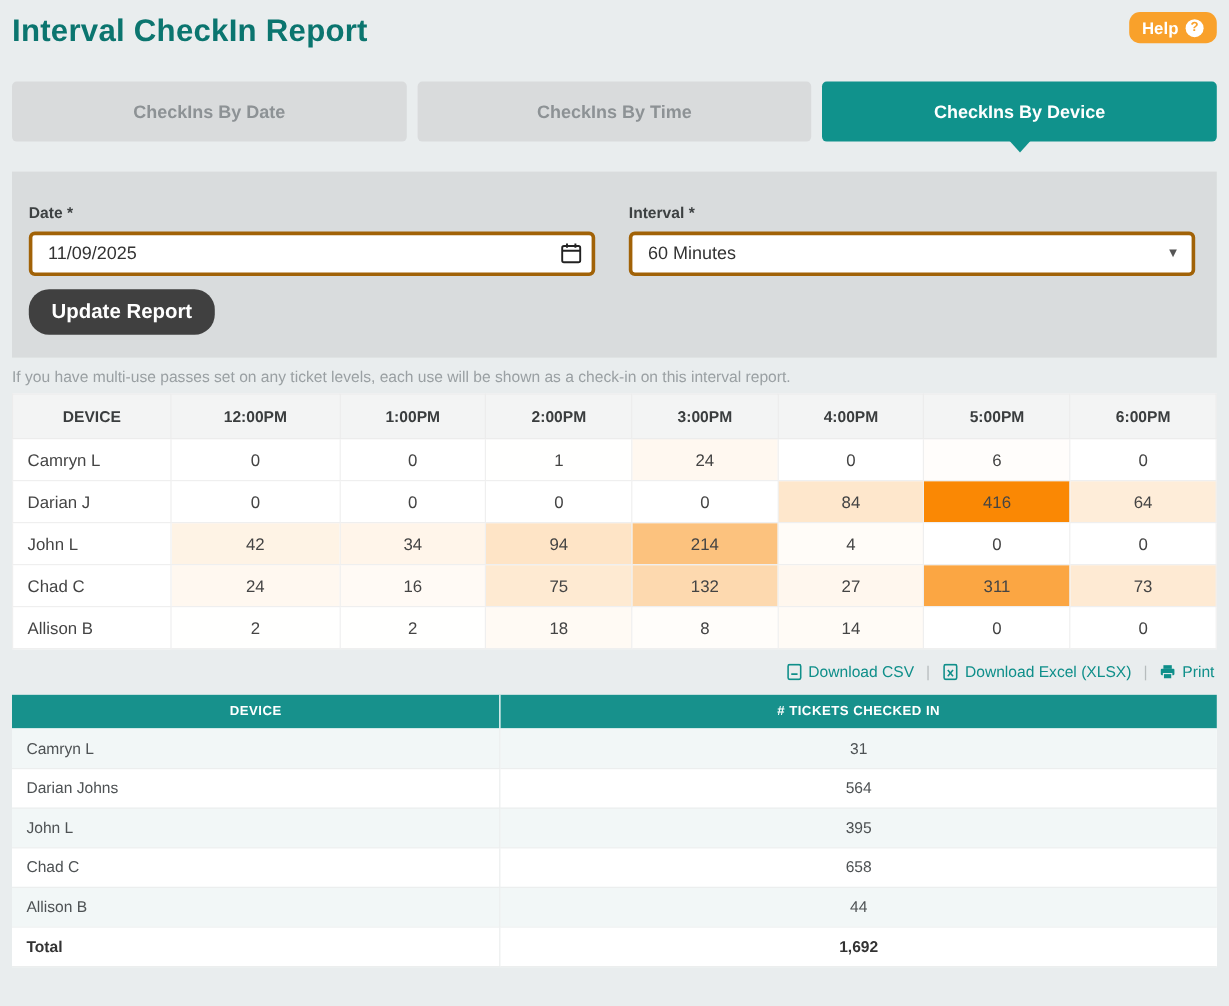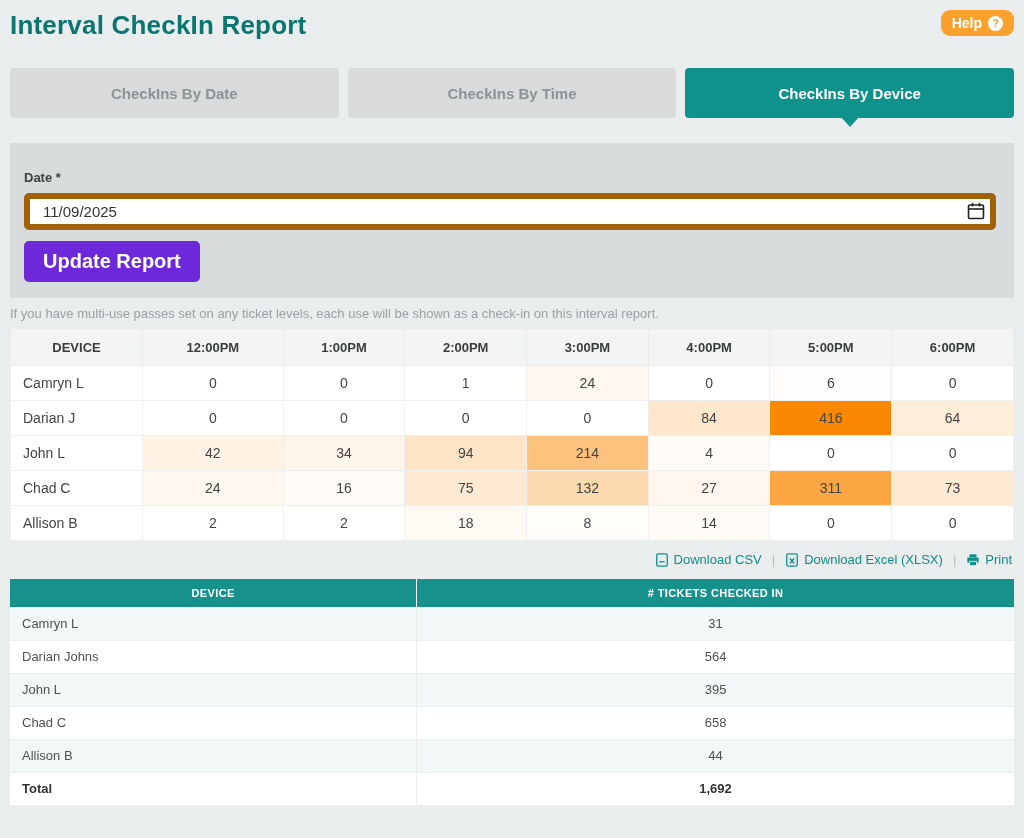--- a/index.html
+++ b/index.html
@@ -43,30 +43,30 @@
     border-top:10px solid #10928c;
   }
 
   
   .panel { background:#d9dcdd; margin-top:25px; padding:27px 18px 20px 14px; height:155px; }
   .panel-cols { display:flex; gap:28px; }
   .panel-col { flex:1; }
   .field-label { font-size:13px; font-weight:bold; color:#3d4142; margin-bottom:8px; }
   .input-wrap { position:relative; }
   .text-input, .select-box {
-    width:100%; height:37px; background:#fff; border:6px solid #a16207; border-radius:5px;
+    width:100%; height:37px; background:#fff; border:3px solid #a16207; border-radius:5px;
     font-size:15px; color:#333; padding:0 40px 0 13px;
     font-family:"Liberation Sans", sans-serif;
   }
   .select-box { display:flex; align-items:center; cursor:pointer; }
   .cal-icon { position:absolute; right:11px; top:9px; width:18px; height:18px; color:#222; }
   .caret-icon { position:absolute; right:13px; top:12px; font-size:11px; color:#555; pointer-events:none; }
   .update-btn {
-    margin-top:11px; background:#6d28d9; color:#fff; border:none; cursor:pointer;
-    font-size:20px; font-weight:bold; padding:9px 19px; border-radius:5px;
+    margin-top:11px; background:#404040; color:#fff; border:none; cursor:pointer;
+    font-size:17px; font-weight:bold; padding:9px 19px; border-radius:17px;
     font-family:"Liberation Sans", sans-serif;
   }
 
   
   .note { font-size:13px; color:#9aa0a3; margin:8px 0 7px 0; }
 
   
   table { border-collapse:collapse; width:100%; }
   .heatmap-table { background:#fff; border:1px solid #e7eaea; }
   .heatmap-table th {
@@ -130,20 +130,29 @@
       <div class="panel-col">
         <div class="field-label">Date *</div>
         <div class="input-wrap">
           <input class="text-input" type="text" value="11/09/2025" style="">
           <svg class="cal-icon" viewBox="0 0 18 18">
             <rect x="1.5" y="3" width="15" height="13.5" rx="1.5" fill="none" stroke="currentColor" stroke-width="1.6"></rect>
             <line x1="5.5" y1="1" x2="5.5" y2="4.5" stroke="currentColor" stroke-width="1.6"></line>
             <line x1="12.5" y1="1" x2="12.5" y2="4.5" stroke="currentColor" stroke-width="1.6"></line>
             <line x1="1.5" y1="7" x2="16.5" y2="7" stroke="currentColor" stroke-width="1.6"></line>
           </svg>
+        </div>
+      </div>
+      <div class="panel-col">
+        <div class="field-label">Interval *</div>
+        <div class="input-wrap">
+          <div class="select-box">
+            <span>60 Minutes</span>
+          </div>
+          <span class="caret-icon">▼</span>
         </div>
       </div>
     </div>
     <button class="update-btn">Update Report</button>
   </div>
 
   <div class="note">If you have multi-use passes set on any ticket levels, each use will be shown as a check-in on this interval report.</div>
 
   <table class="heatmap-table">
     <thead>

